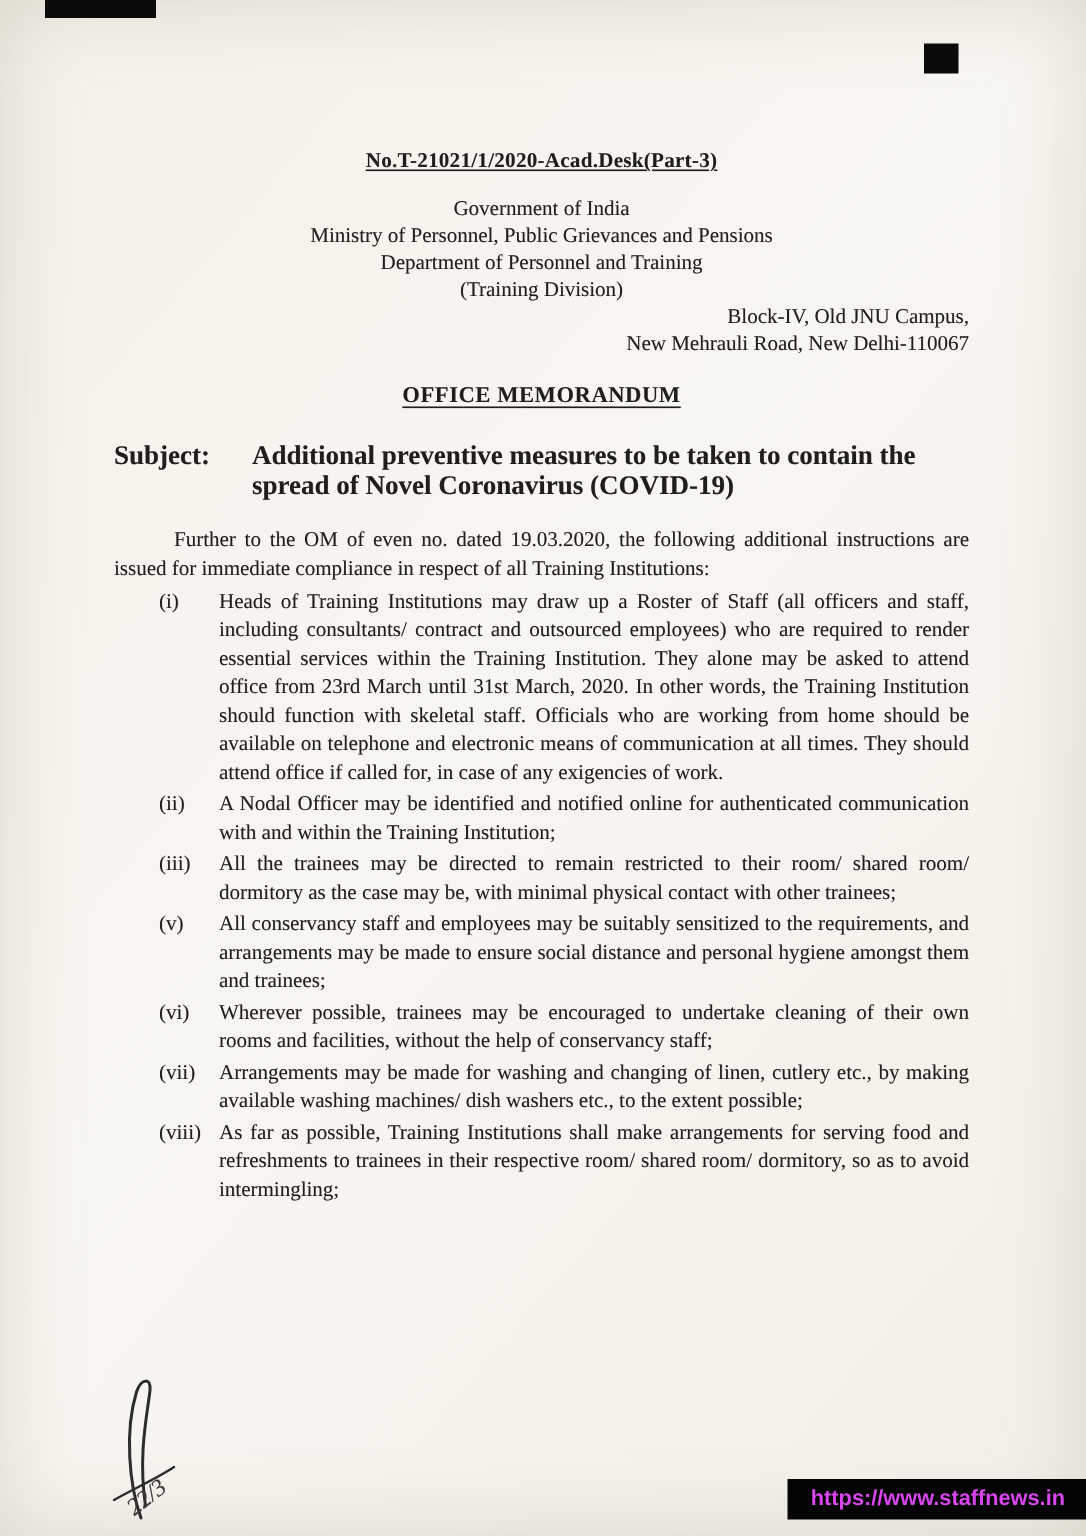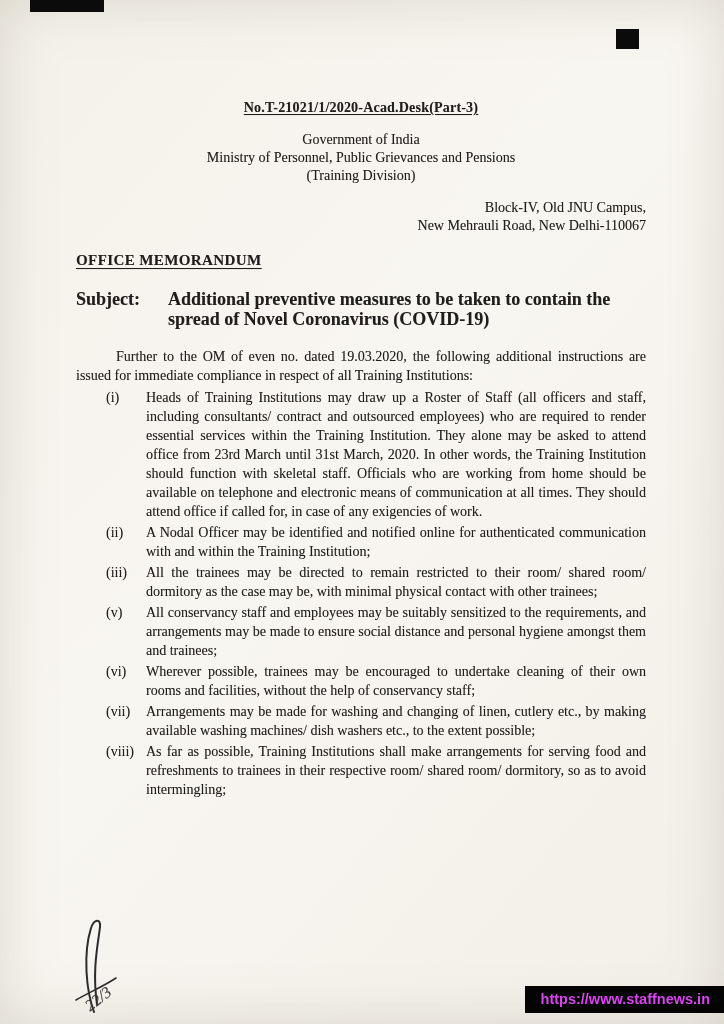--- a/index.html
+++ b/index.html
@@ -21,25 +21,25 @@
   }
   .scan-mark { position: absolute; background: #0b0b0b; }
   .mark-top-left { top: 0; left: 30px; width: 74px; height: 12px; }
   .mark-top-right { top: 29px; left: 616px; width: 23px; height: 20px; }
 
   .ref-no { text-align: center; font-size: 14px; font-weight: 600; letter-spacing: 0.2px; }
   .ref-no .u { text-decoration: underline; text-underline-offset: 2px; }
 
   .org-block { text-align: center; margin-top: 15px; font-size: 14px; line-height: 18px; }
 
-  .address-block { text-align: right; margin-top: 14px; font-size: 14px; line-height: 18px; }
+  .address-block { text-align: right; margin-top: 0; font-size: 14px; line-height: 18px; }
   sup { font-size: 9px; line-height: 0; }
 
   .memo-title {
-    margin: 17px 0 0; text-align: left;
+    margin: 17px 0 0; text-align: center;
     font-size: 15px; font-weight: bold; letter-spacing: 0.4px;
     text-decoration: underline; text-underline-offset: 3px;
   }
 
   .subject-row { display: flex; margin-top: 20px; font-weight: bold; font-size: 18px; line-height: 20px; }
   .subject-label { flex: 0 0 92px; }
   .subject-text { flex: 1; padding-right: 4px; }
 
   .intro {
     margin: 18px 0 0; font-size: 14px; line-height: 19px;
@@ -76,20 +76,21 @@
   <div class="scan-mark mark-top-left"></div>
   <div class="scan-mark mark-top-right"></div>
 
   <div class="ref-no">
     <span class="u">No.T-21021/1/2020-Acad.Desk(Part-3)</span>
   </div>
 
   <div class="org-block">
     <div>Government of India</div>
     <div>Ministry of Personnel, Public Grievances and Pensions</div>
+    <div>Department of Personnel and Training</div>
     <div>(Training Division)</div>
   </div>
 
   <div class="address-block">
     <div>Block-IV, Old JNU Campus,</div>
     <div>New Mehrauli Road, New Delhi-110067</div>
   </div>
 
   <h1 class="memo-title">OFFICE MEMORANDUM</h1>
 

